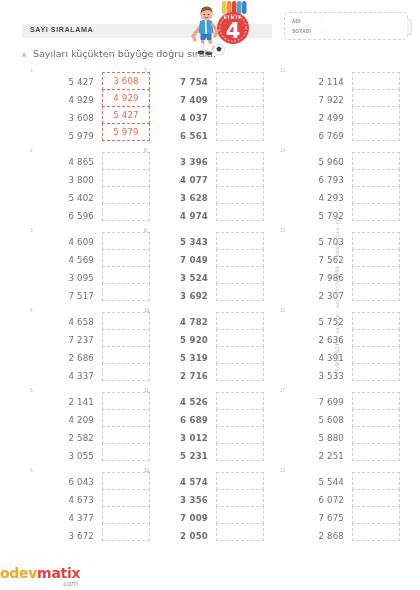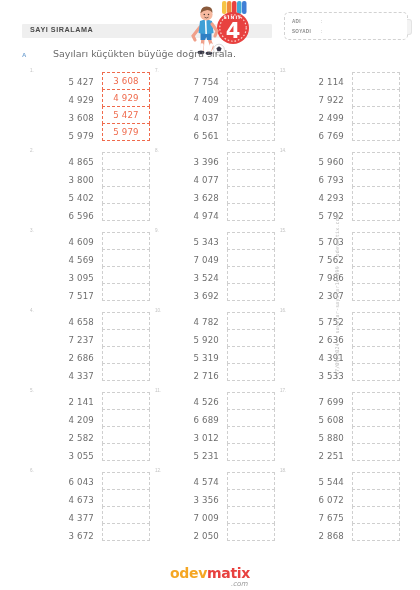--- a/index.html
+++ b/index.html
@@ -57,28 +57,27 @@
   .instruction { position: absolute; left: 22px; top: 48px; height: 16px; }
   .inst-marker {
     position: absolute; left: 0; top: 4px;
     font-size: 6px; font-weight: bold; color: #7aa7d4;
   }
   .inst-text {
     position: absolute; left: 11px; top: 0px;
     font-size: 9.5px; color: #6b6b6b;
     font-family: "DejaVu Sans", sans-serif;
     white-space: nowrap;
-    margin-left: 20px;
   }
 
   
   .grid { position: absolute; left: 0; top: 68px; width: 420px; }
   .col { position: absolute; top: 0; width: 125px; }
   .col.c0 { left: 30px; }
-  .col.c1 { left: 155px; }
+  .col.c1 { left: 144px; font-weight: bold; }
   .col.c2 { left: 280px; }
 
   .item { position: relative; height: 80px; }
   .item-num {
     position: absolute; left: 0px; top: 0px;
     font-size: 4.6px; color: #c2c2c2;
   }
   .nums {
     position: absolute; left: 14px; top: 5px;
     width: 50px;
@@ -118,21 +117,21 @@
     transform: translateY(-50%) rotate(-90deg);
     transform-origin: center center;
     font-size: 5px;
     color: #b9b9b9;
     white-space: nowrap;
     letter-spacing: 0.2px;
     font-family: "DejaVu Sans Mono", monospace;
   }
 
   
-  .footer { position: absolute; left: 0; bottom: 8px; width: 420px; text-align: center; }
+  .footer { position: absolute; left: 0; bottom: 8px; width: 420px; text-align: left; }
   .logo { display: inline-block; position: relative; }
   .logo-word { font-size: 14px; font-weight: bold; letter-spacing: -0.3px;
                font-family: "DejaVu Sans", sans-serif; }
   .logo-word span { display: inline; }
   .logo-dom { font-size: 7px; color: #9a9a9a; font-style: italic;
               position: absolute; right: 2px; bottom: -7px;
               font-family: "DejaVu Sans", sans-serif; }
 </style>
 </head>
 <body>

